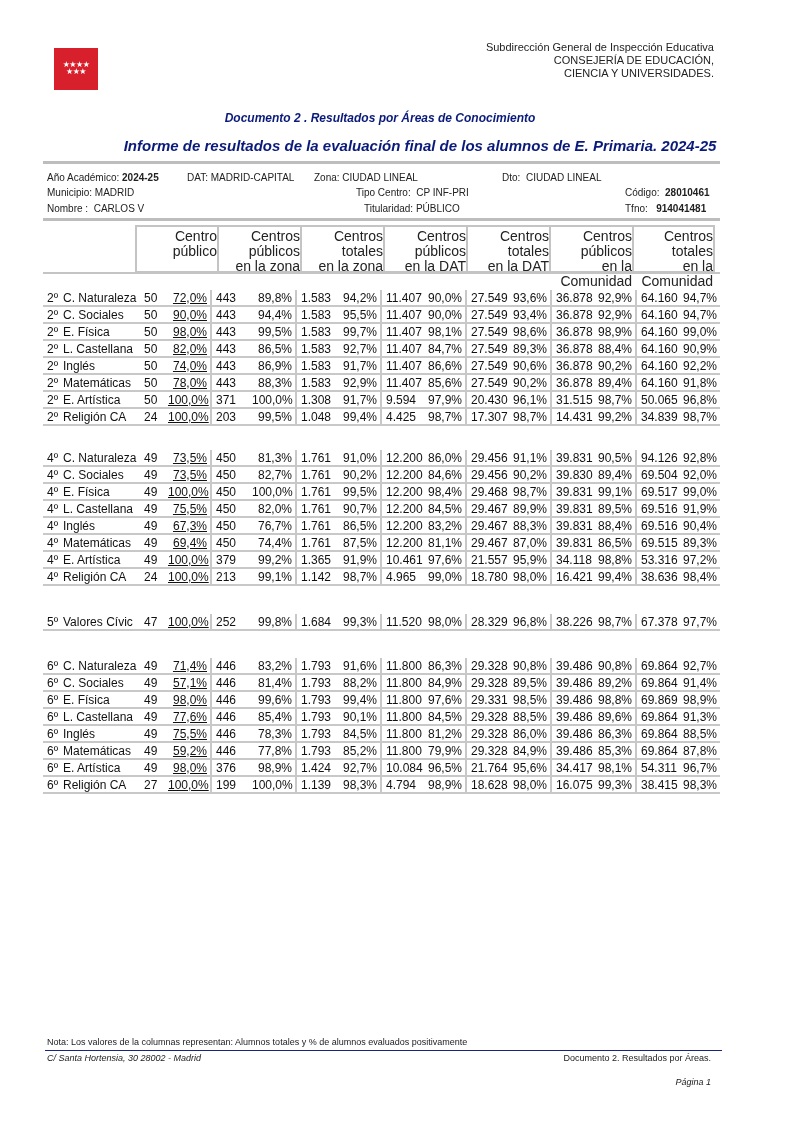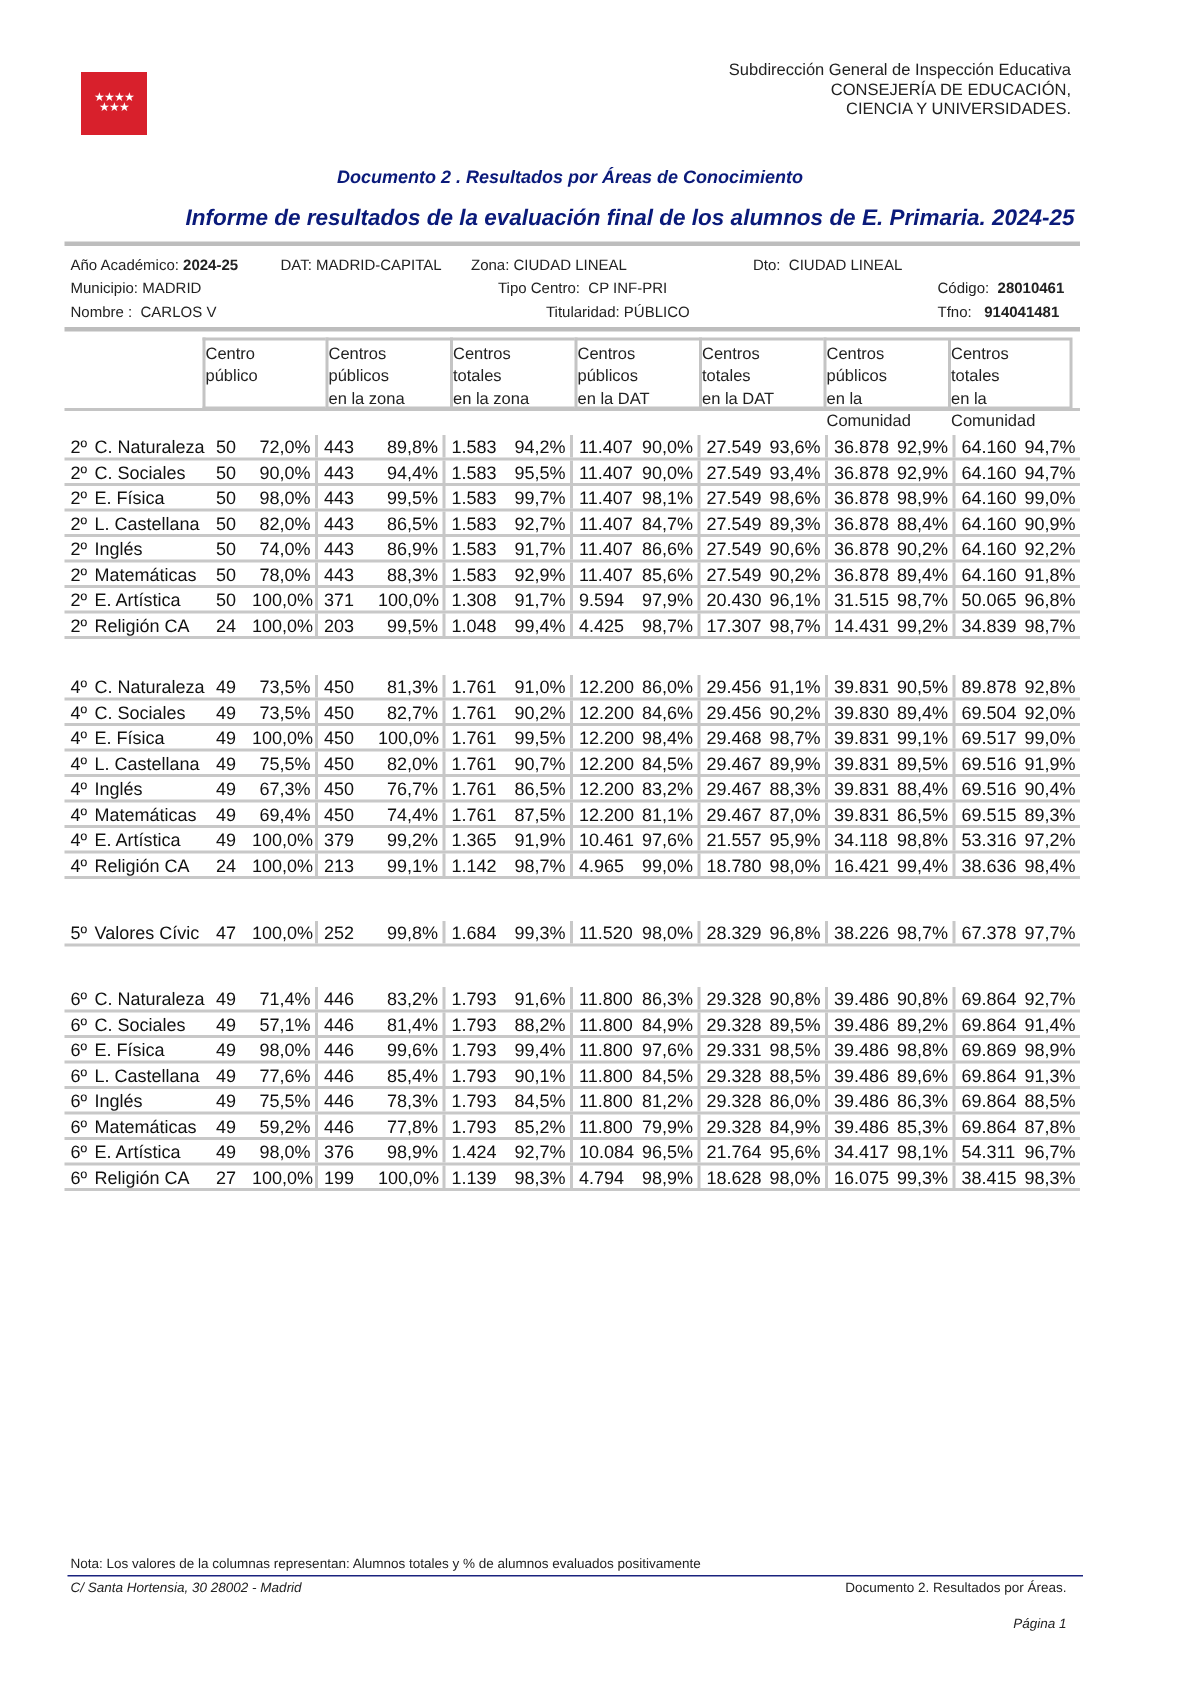--- a/index.html
+++ b/index.html
@@ -13,33 +13,33 @@
 
   .title { position: absolute; left: 0; width: 760px; text-align: center; top: 111px; font-size: 12px; font-weight: bold; font-style: italic; color: #0a1a7a; }
   .subtitle { position: absolute; left: 0; width: 840px; text-align: center; top: 137px; font-size: 15px; font-weight: bold; font-style: italic; color: #0a1a7a; }
 
   .hr-gray { position: absolute; left: 43px; width: 677px; height: 3px; background: #bdbdbd; }
 
   .info { position: absolute; font-size: 10px; color: #222; white-space: nowrap; }
   .info b { font-weight: bold; text-align: center; }
 
   .hdr-row { position: absolute; left: 135px; top: 225px; height: 48px; display: flex; }
-  .hdr-cell { border: 2px solid #c4c4c4; border-right: none; text-align: left; font-size: 11px; line-height: 15px; color: #222; padding-top: 2px; }
+  .hdr-cell { border: 2px solid #c4c4c4; border-right: none; text-align: right; font-size: 14px; line-height: 15px; color: #222; padding-top: 2px; }
   .hdr-cell:last-child { border-right: 2px solid #c4c4c4; }
   .hdr-line { position: absolute; left: 43px; top: 272px; width: 677px; height: 2px; background: #c4c4c4; }
 
   .block { position: absolute; left: 43px; width: 677px; }
   .row { display: flex; height: 17px; align-items: center; border-bottom: 2px solid #c8c8c8; font-size: 12px; color: #111; }
   .c-area { width: 104px; padding-left: 4px; white-space: nowrap; }
   .c-area .g { display: inline-block; width: 16px; }
   .pair { display: flex; height: 100%; align-items: center; border-left: 2px solid #c8c8c8; }
   .pair.first { border-left: none; }
   .n { text-align: left; padding-left: 4px; }
   .p { text-align: right; padding-right: 3px; }
-  .w0n { width: 28px; } .w0p { width: 42px; }
+  .w0n { width: 28px; } .w0p { width: 42px; text-decoration: underline; }
   .wn { width: 40px; } .wp { width: 43px; }
 
   .note { position: absolute; left: 47px; top: 1037px; font-size: 9px; color: #222; }
   .foot-line { position: absolute; left: 45px; top: 1050px; width: 677px; height: 1px; background: #1a237e; }
   .foot-left { position: absolute; left: 47px; top: 1053px; font-size: 9px; font-style: italic; color: #222; }
   .foot-right { position: absolute; right: 83px; top: 1053px; font-size: 9px; color: #222; }
   .foot-page { position: absolute; right: 83px; top: 1077px; font-size: 9px; font-style: italic; color: #222; }
 </style>
 </head>
 <body>
@@ -54,21 +54,21 @@
 </div>
 <div class="title">Documento 2 . Resultados por Áreas de Conocimiento</div>
 <div class="subtitle">Informe de resultados de la evaluación final de los alumnos de E. Primaria. 2024-25</div>
 
 <div class="hr-gray" style="top:161px"></div>
 <div class="info" style="left:47px;top:172px"><span>Año Académico:</span> <b>2024-25</b></div>
 <div class="info" style="left:187px;top:172px"><span>DAT:</span> <span>MADRID-CAPITAL</span></div>
 <div class="info" style="left:314px;top:172px"><span>Zona:</span> <span>CIUDAD LINEAL</span></div>
 <div class="info" style="left:502px;top:172px"><span>Dto:</span>&nbsp; <span>CIUDAD LINEAL</span></div>
 <div class="info" style="left:47px;top:187px"><span>Municipio:</span> <span>MADRID</span></div>
-<div class="info" style="left:332px;top:187px"><span>Tipo Centro:</span>&nbsp; <span>CP INF-PRI</span></div>
+<div class="info" style="left:356px;top:187px"><span>Tipo Centro:</span>&nbsp; <span>CP INF-PRI</span></div>
 <div class="info" style="left:625px;top:187px"><span>Código:</span>&nbsp; <b>28010461</b></div>
 <div class="info" style="left:47px;top:203px"><span>Nombre :</span>&nbsp; <span>CARLOS V</span></div>
 <div class="info" style="left:364px;top:203px"><span>Titularidad:</span> <span>PÚBLICO</span></div>
 <div class="info" style="left:625px;top:203px"><span>Tfno:</span>&nbsp;&nbsp; <b>914041481</b></div>
 <div class="hr-gray" style="top:218px"></div>
 
 <div class="hdr-row" id="hdr">
     <div class="hdr-cell" style="width: 82px;">
       <div>Centro</div>
       <div>público</div>
@@ -378,21 +378,21 @@
       </div>
       <div class="pair">
         <div class="n wn">29.456</div>
         <div class="p wp">91,1%</div>
       </div>
       <div class="pair">
         <div class="n wn">39.831</div>
         <div class="p wp">90,5%</div>
       </div>
       <div class="pair">
-        <div class="n wn">89.878</div>
+        <div class="n wn">94.126</div>
         <div class="p wp">92,8%</div>
       </div>
     </div>
     <div class="row">
       <div class="c-area"><span class="g">4º</span><span>C. Sociales</span></div>
       <div class="pair first">
         <div class="n w0n">49</div>
         <div class="p w0p">73,5%</div>
       </div>
       <div class="pair">

